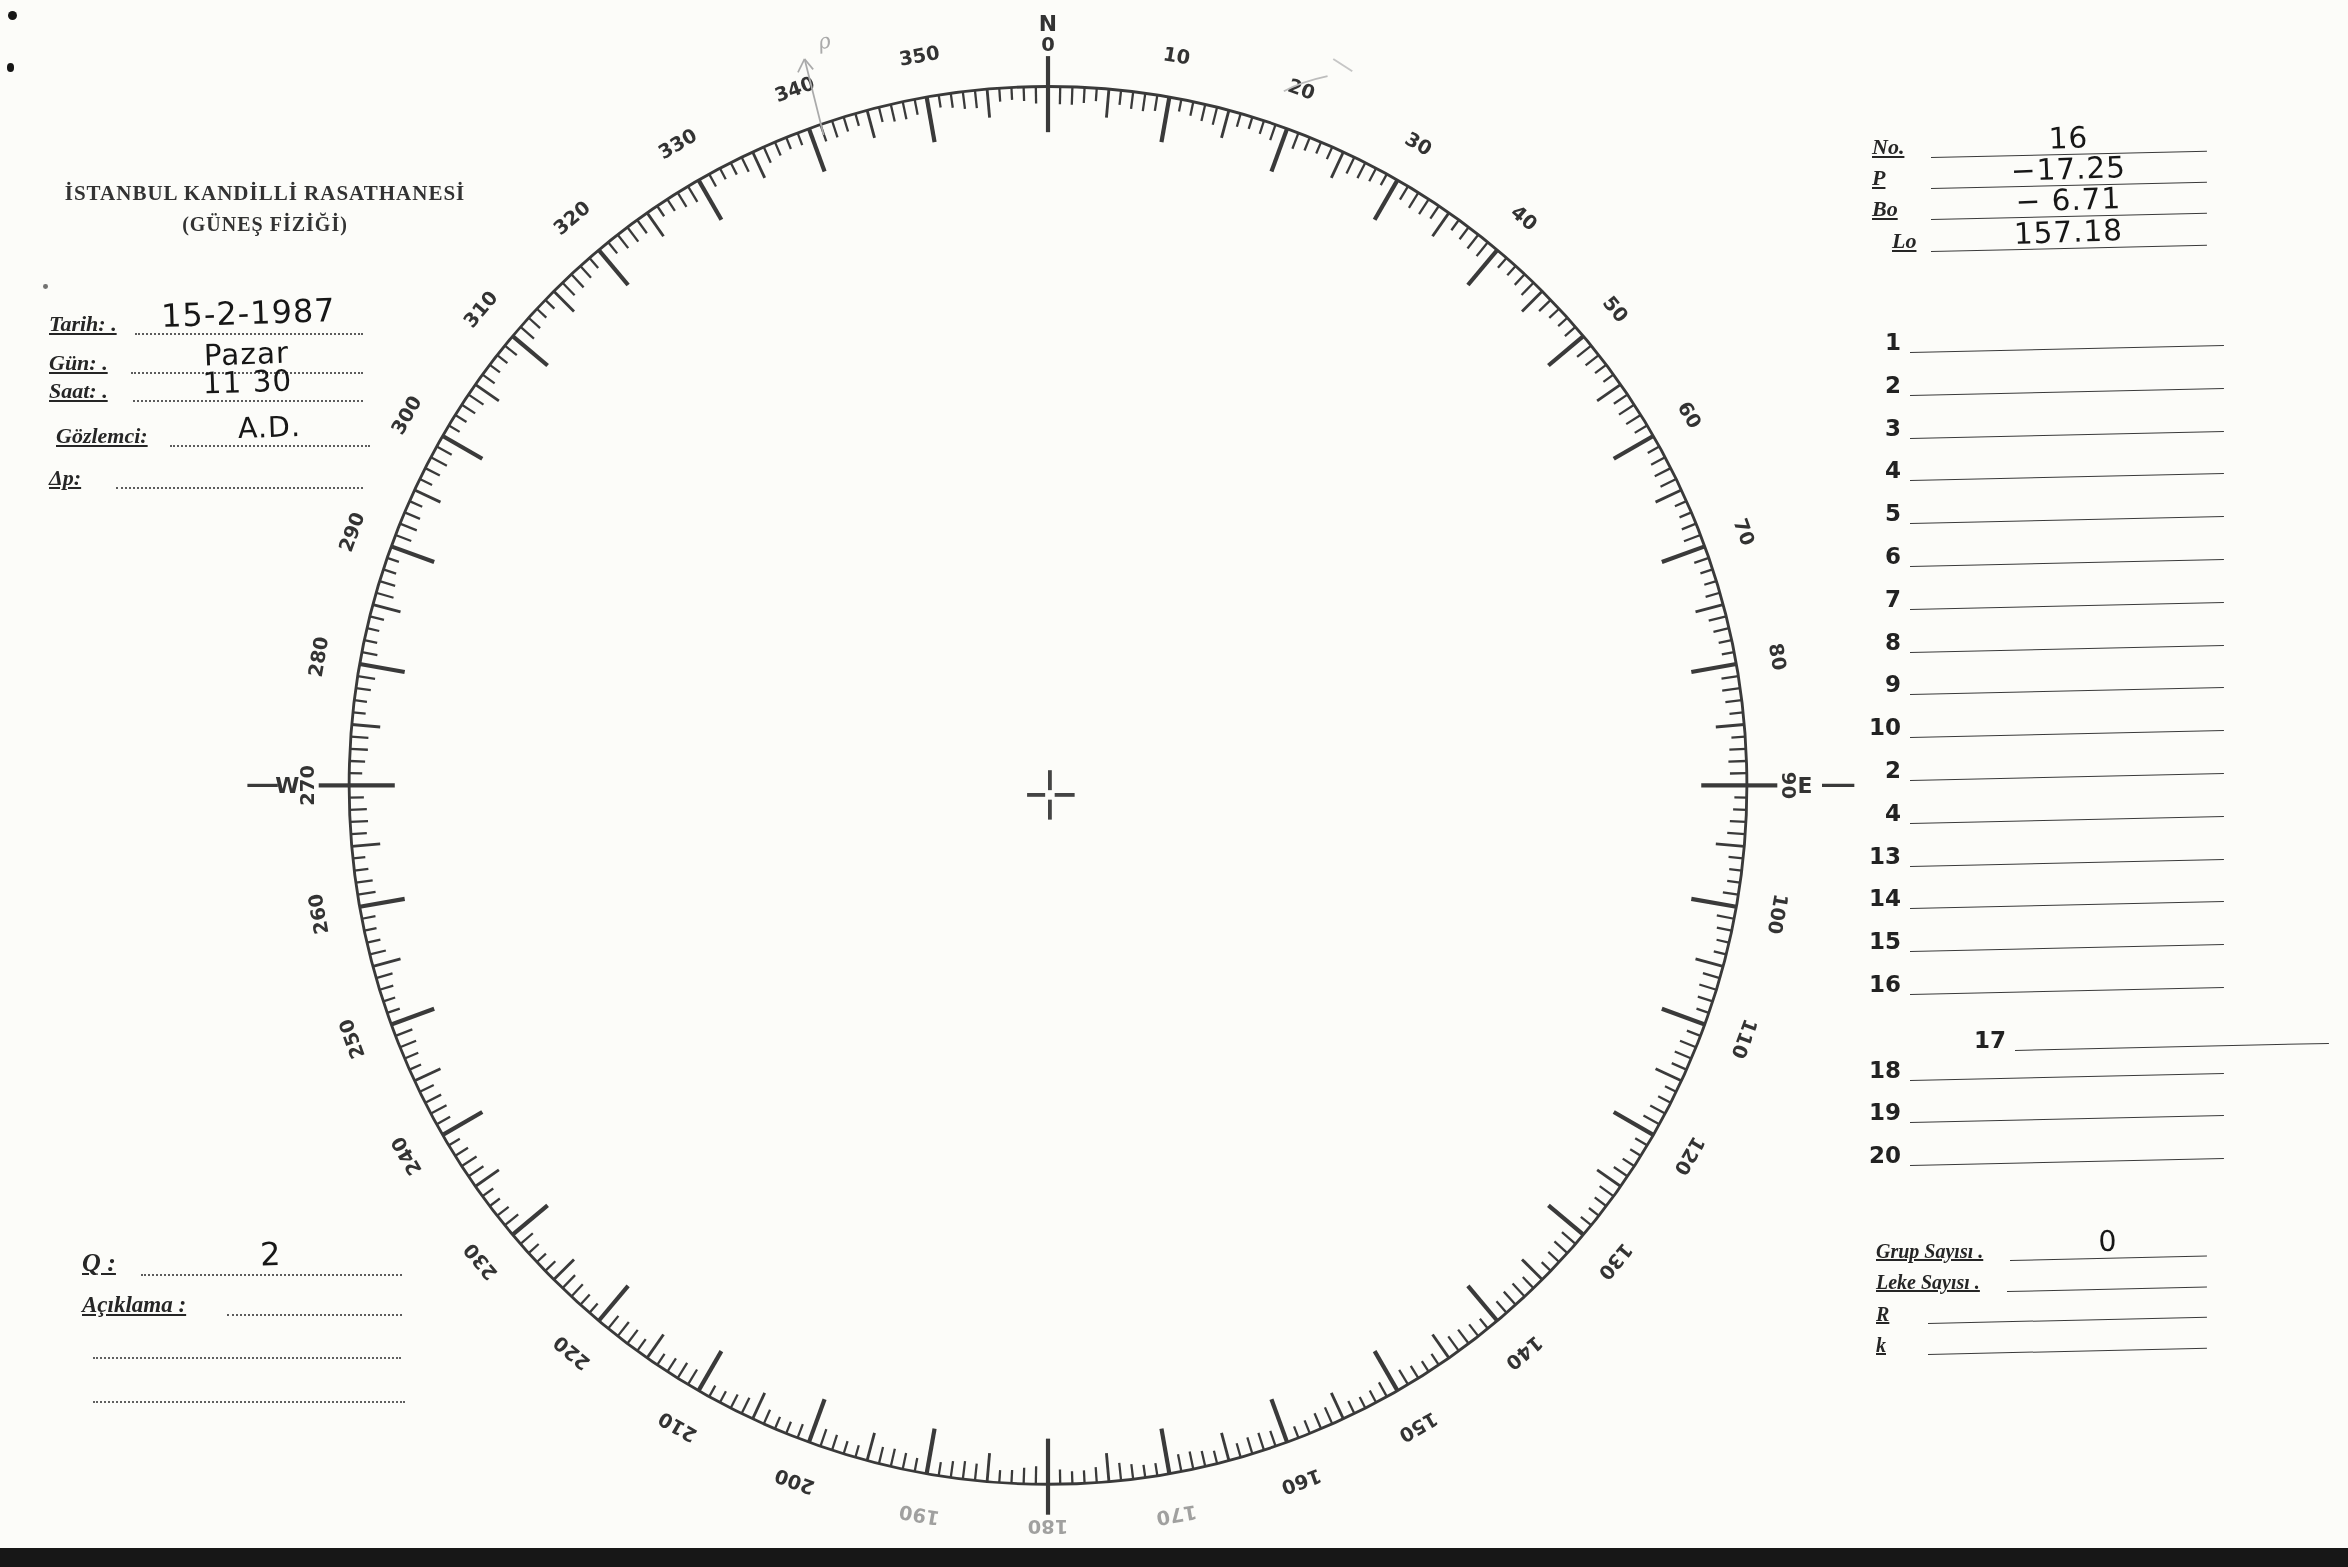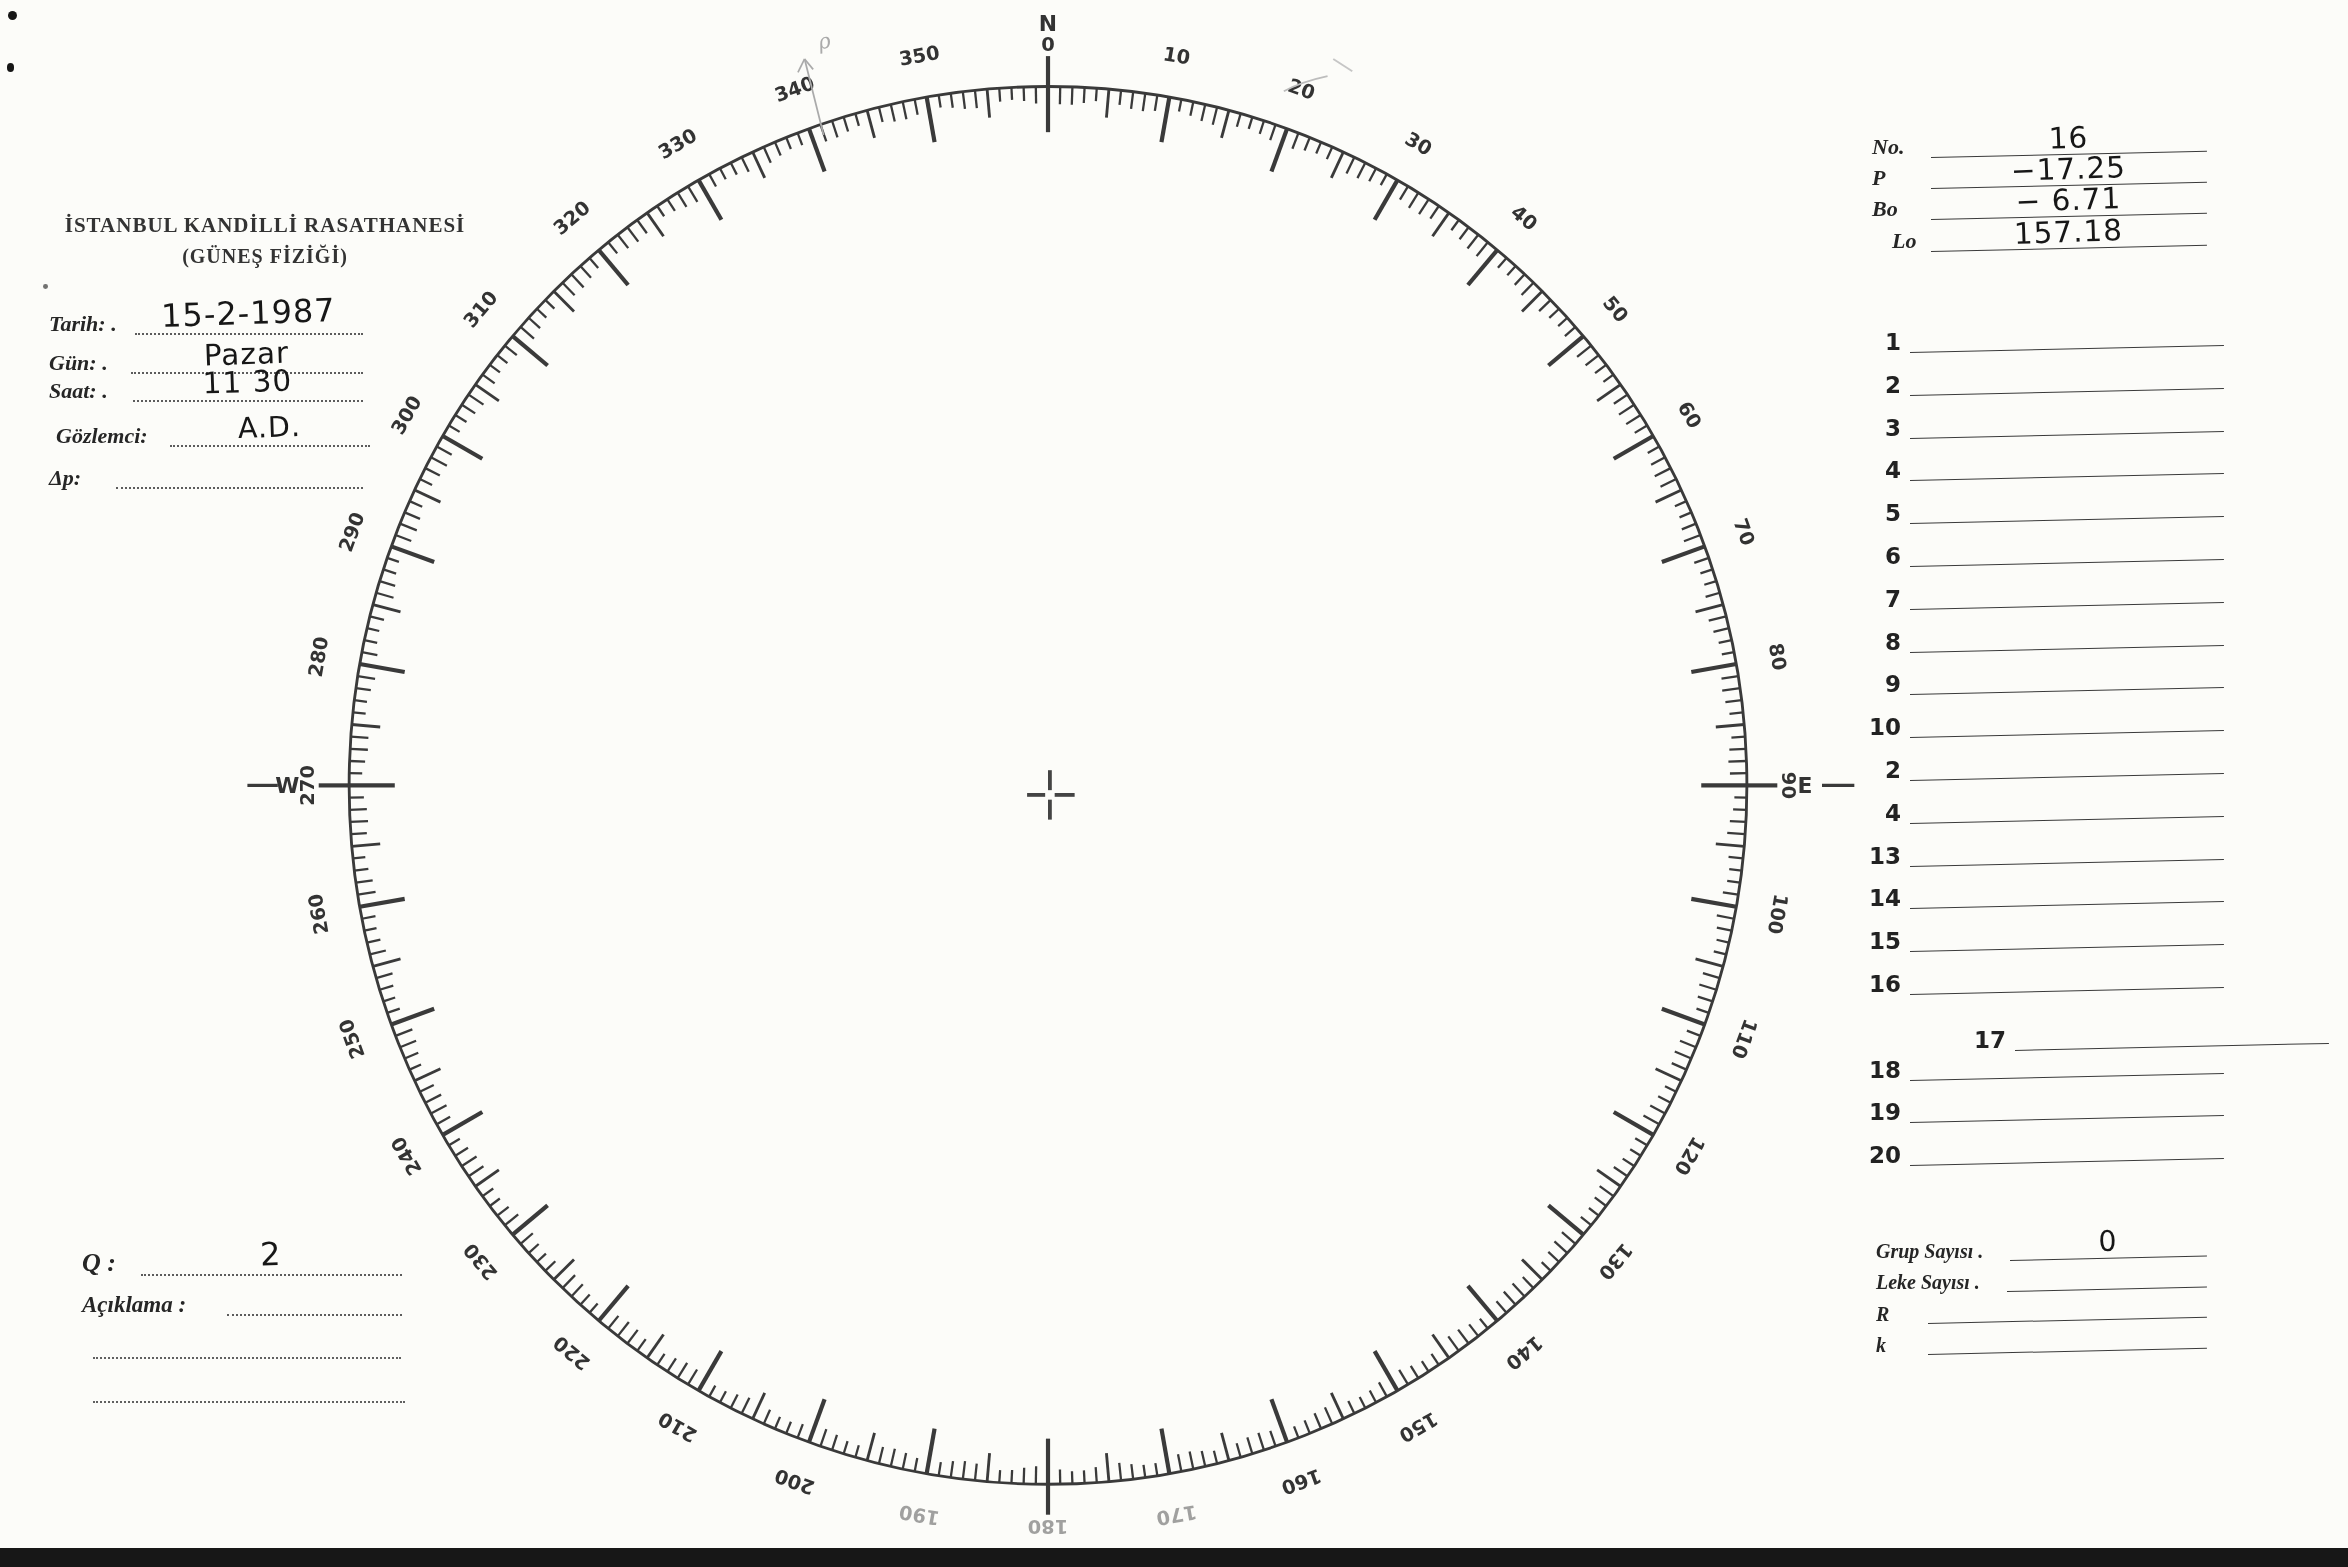--- a/index.html
+++ b/index.html
@@ -1,28 +1,28 @@
 <!DOCTYPE html>
 <html style="font-size:15px"><head>
 <meta charset="utf-8">
 <style>
   html,body{margin:0;padding:0;background:#e8e8e6;}
   .page{position:relative;width:2348px;height:1567px;background:#fcfcf9;overflow:hidden;
         font-family:"Liberation Serif",serif;color:#2b2b2b;}
   svg.dial{position:absolute;left:0;top:0;}
 
   
-  .flabel{font-family:"Liberation Serif",serif;font-weight:bold;font-style:italic;color:#262626;}
+  .flabel{font-family:"Liberation Serif",serif;font-weight:bold;font-style:italic;color:#262626;text-decoration:underline;}
 
   
   .hand{font-family:"DejaVu Sans",sans-serif;color:#171717;letter-spacing:1px;
         transform:rotate(-2deg);transform-origin:center bottom;}
 
   .header{position:absolute;left:46px;top:181px;width:438px;text-align:center;
-          font-family:"Liberation Serif",serif;font-weight:bold;color:#333;margin-top:32px;}
+          font-family:"Liberation Serif",serif;font-weight:bold;color:#333;}
   .header .l1{font-size:21px;letter-spacing:1px;}
   .header .l2{font-size:20px;letter-spacing:1px;margin-top:6.7px;}
 
   .row{position:absolute;}
   .row .lbl{position:absolute;left:0;bottom:1.9px;white-space:nowrap;}
   .row .lineseg{position:absolute;bottom:3.8px;}
   .dotline{border-bottom:2.9px dotted #5c5c5c;}
   .solidline{border-bottom:1.9px solid #3a3a3a;}
   .tilt{transform:rotate(-1.3deg);transform-origin:left bottom;}
   .row .val{position:absolute;bottom:6.7px;text-align:center;}

